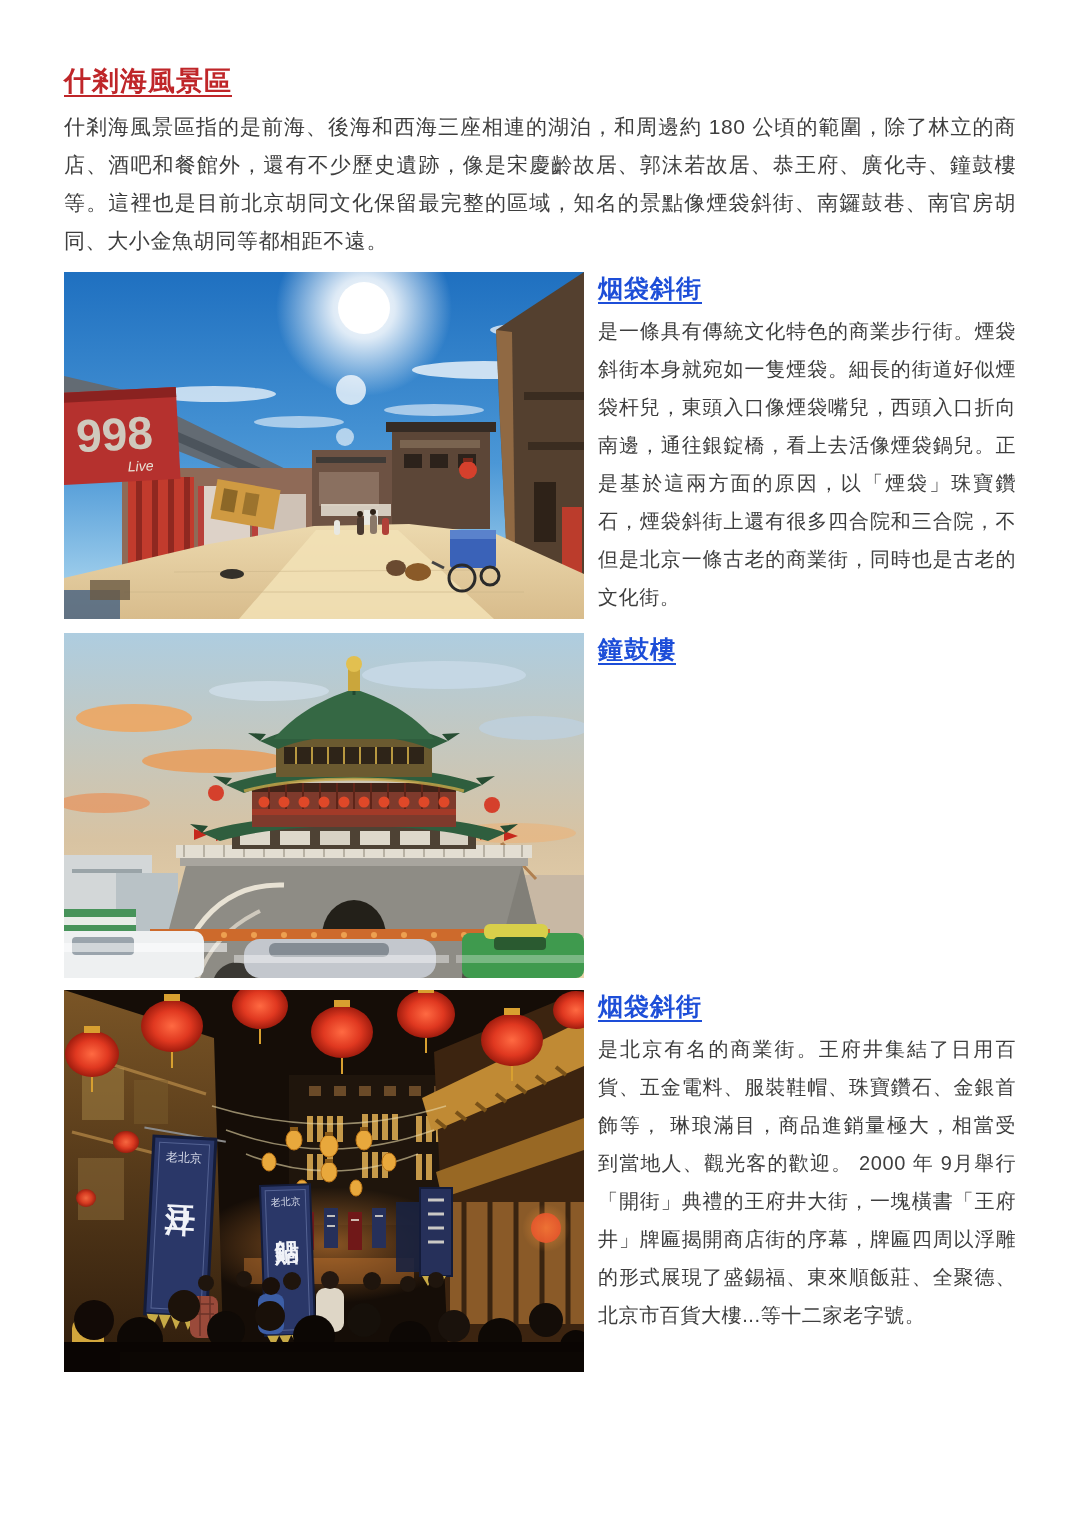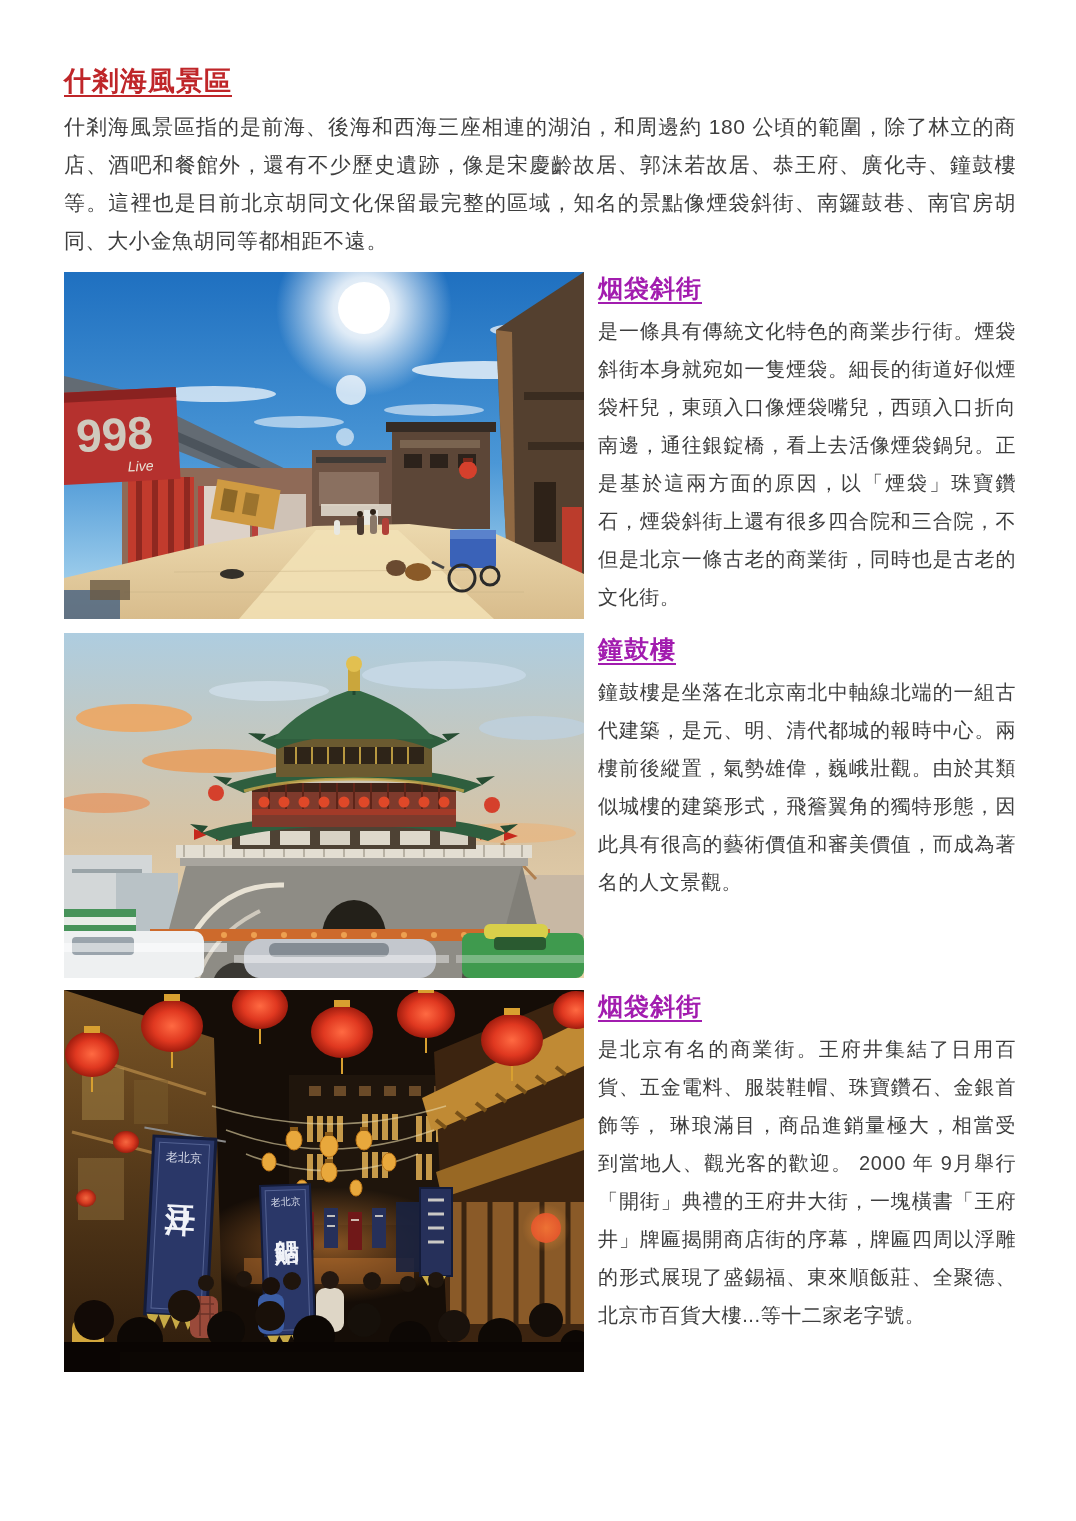--- a/index.html
+++ b/index.html
@@ -29,21 +29,21 @@
   }
   .row { display:flex; align-items:flex-start; }
   .row.mt14 { margin-top:14px; }
   .row.mt12 { margin-top:12px; }
   .photo { flex:0 0 520px; font-size:0; }
   .photo svg { display:block; }
   .col { flex:1; min-width:0; margin-left:14px; }
   h2.sec-title {
     margin:0 0 8px 0;
     font-size:25px; line-height:32px; font-weight:700;
-    color:#a21caf;
+    color:#1d4ed8;
     text-decoration:underline; text-decoration-thickness:2px; text-underline-offset:5px;
     letter-spacing:1px;
     display:inline-block;
   }
   p.sec-body {
     margin:0;
     font-size:20px; line-height:38px;
     text-align:justify;
     letter-spacing:0.6px;
   }
@@ -302,21 +302,20 @@
           <rect x="170" y="322" width="215" height="8" fill="#ffffff" opacity="0.4"></rect>
           <rect x="398" y="300" width="122" height="45" rx="8" fill="#3f9a4e"></rect>
           <rect x="420" y="291" width="64" height="15" rx="6" fill="#d8cf4a"></rect>
           <rect x="430" y="304" width="52" height="13" rx="4" fill="#2a5a30"></rect>
           <rect x="392" y="322" width="130" height="8" fill="#ffffff" opacity="0.3"></rect>
         </g>
       </svg>
     </figure>
     <div class="col">
       <h2 class="sec-title">鐘鼓樓</h2>
-      <p class="sec-body">鐘鼓樓是坐落在北京南北中軸線北端的一組古代建築，是元、明、清代都城的報時中心。兩樓前後縱置，氣勢雄偉，巍峨壯觀。由於其類似城樓的建築形式，飛簷翼角的獨特形態，因此具有很高的藝術價值和審美價值，而成為著名的人文景觀。</p>
     </div>
   </div>
 
   
   <div class="row mt12">
     <figure class="photo" style="margin:0">
       <svg viewBox="0 0 520 382" width="520" height="382">
         <defs>
           <radialGradient id="lantRed">
             <stop offset="0" stop-color="#ff6a42"></stop>

